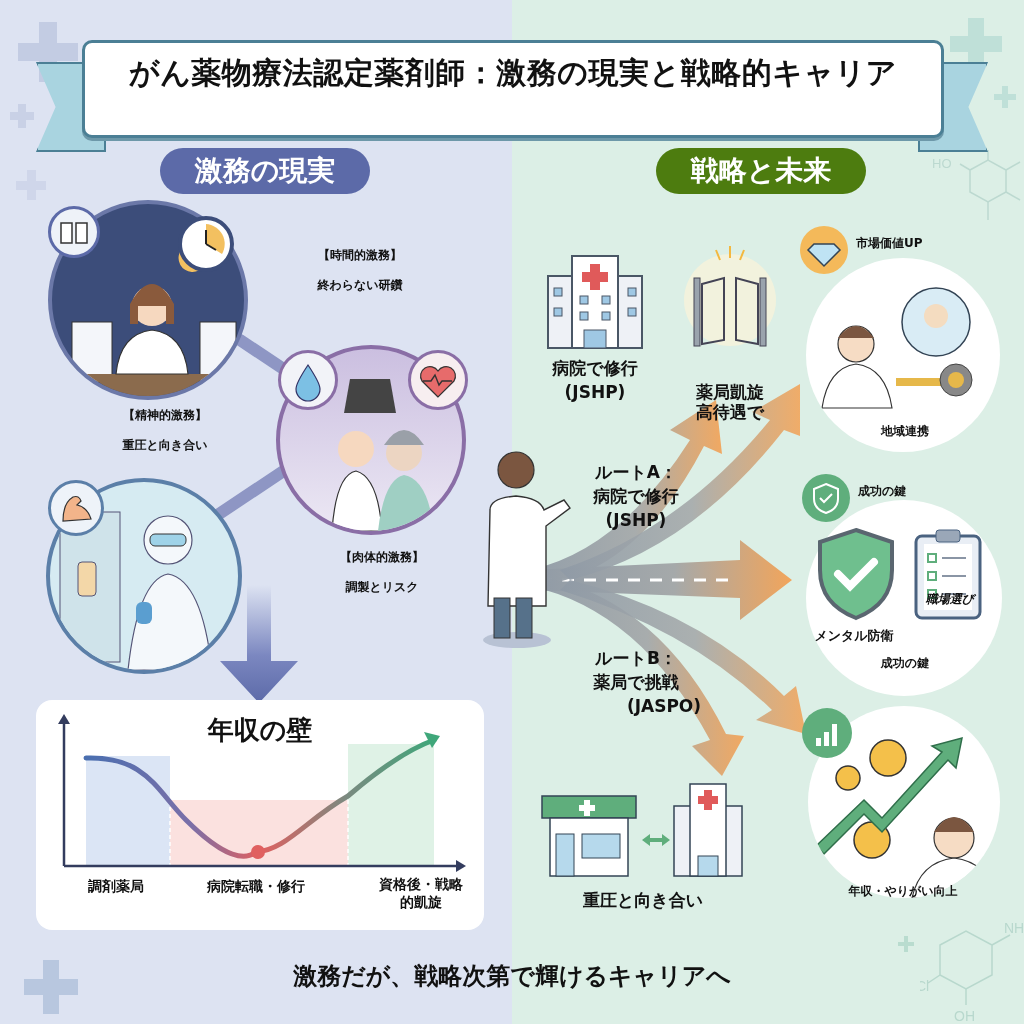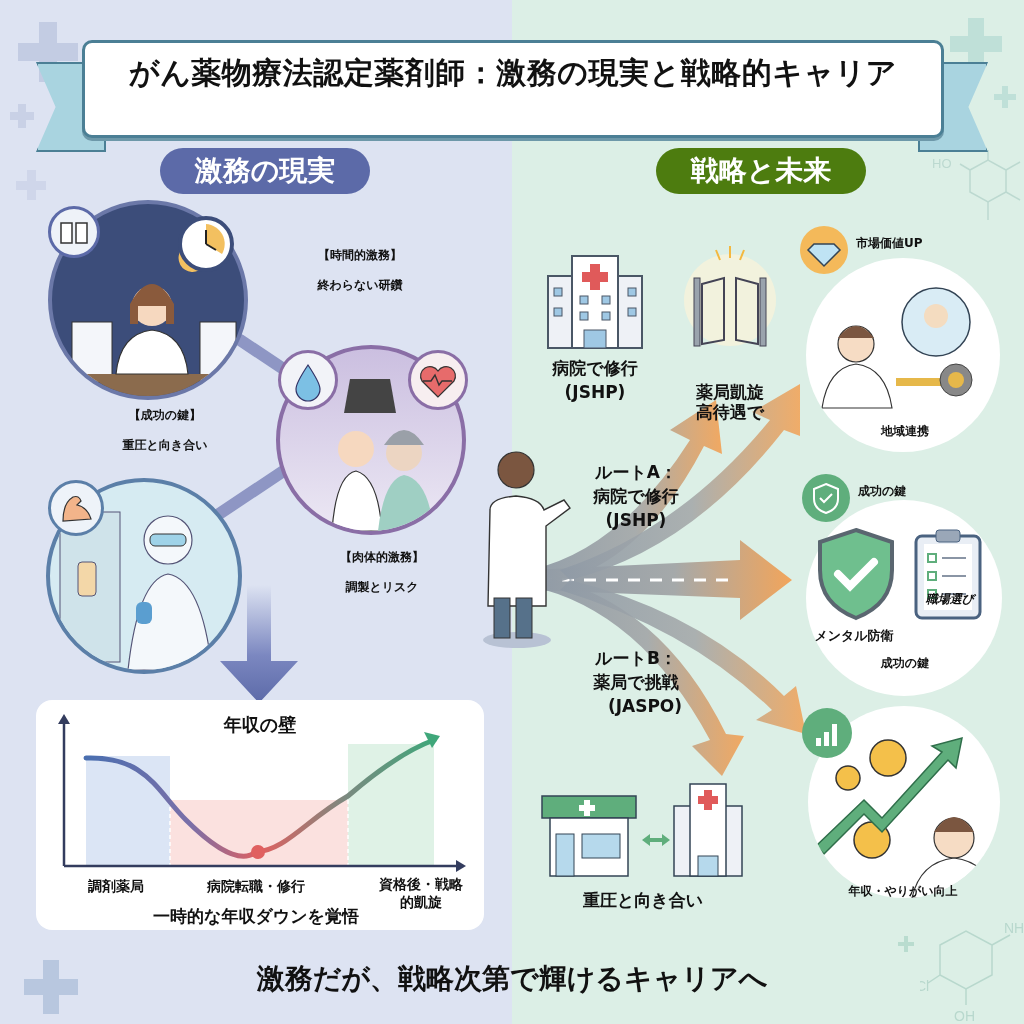--- a/index.html
+++ b/index.html
@@ -41,21 +41,21 @@
   .label.lg { font-size: 12px; }
   .label.md { font-size: 17px; }
   .label.sm { font-size: 14px; }
 
   .chart-card {
     position: absolute; left: 36px; top: 700px; width: 448px; height: 230px;
     background: #fff; border-radius: 16px;
   }
   .footer {
     position: absolute; left: 0; top: 960px; width: 1024px; text-align: center;
-    font-size: 28px; font-weight: bold;
+    font-size: 24px; font-weight: bold;
   }
   svg { display: block; }
 </style>
 </head>
 <body>
 
 <div class="deco-plus" style="left:18px;top:22px;width:60px;height:60px;color:#c3cce3;"></div>
 <div class="deco-plus" style="left:10px;top:104px;width:24px;height:24px;color:#c9d1e6;"></div>
 <div class="deco-plus" style="left:16px;top:170px;width:30px;height:30px;color:#cfd6ea;"></div>
 <div class="deco-plus" style="left:24px;top:960px;width:54px;height:54px;color:#b8c7df;"></div>
@@ -140,21 +140,21 @@
   <svg width="54" height="54" viewBox="0 0 54 54">
       <path d="M27 12 q-12 18 -12 24 a12 12 0 0 0 24 0 q0 -6 -12 -24z" fill="#7cc0e4" stroke="#336" stroke-width="1.2"></path>
     </svg>
 </div>
 <div class="circle" style="left:408px;top:350px;width:60px;height:60px;background:#f7eef0;border:3px solid #8a6ea6;">
   <svg width="54" height="54" viewBox="0 0 54 54">
       <path d="M27 44 l-16 -16 a8 8 0 0 1 16 -10 a8 8 0 0 1 16 10z" fill="#e76b6b" stroke="#333" stroke-width="1.2"></path>
       <path d="M12 28 h8 l4 -6 l4 10 l3 -4 h10" fill="none" stroke="#333" stroke-width="1.4"></path>
     </svg>
 </div>
-<div class="label lg" style="left:60px;top:408px;width:210px;">【成功の鍵】</div>
+<div class="label lg" style="left:60px;top:408px;width:210px;">【精神的激務】</div>
 <div class="label lg" style="left:60px;top:438px;width:210px;text-align:center;">重圧と向き合い</div>
 
 <div class="circle" style="left:46px;top:478px;width:196px;height:196px;background:#d6ebf2;border:4px solid #5b7fa8;">
   <svg width="188" height="188" viewBox="0 0 188 188">
     <rect x="10" y="30" width="60" height="150" fill="#cfe3ea" stroke="#557" stroke-width="1"></rect>
     <rect x="28" y="80" width="18" height="34" rx="4" fill="#f3d7a8" stroke="#557"></rect>
     <circle cx="118" cy="58" r="24" fill="#f4f8fb" stroke="#557" stroke-width="1.2"></circle>
     <rect x="100" y="52" width="36" height="12" rx="5" fill="#9fd3e8" stroke="#333"></rect>
     <path d="M78 188 q10 -90 40 -96 q34 6 44 96z" fill="#f4f8fb" stroke="#557" stroke-width="1.2"></path>
     <rect x="86" y="120" width="16" height="22" rx="6" fill="#5a9ed0"></rect>
@@ -173,21 +173,21 @@
       <linearGradient id="dgrad" x1="0" y1="0" x2="0" y2="1">
         <stop offset="0" stop-color="#dde3f2"></stop>
         <stop offset="0.6" stop-color="#7b87c0"></stop>
         <stop offset="1" stop-color="#5c6aa8"></stop>
       </linearGradient>
     </defs>
   <polygon points="33,0 57,0 57,76 84,76 45,118 6,76 33,76" fill="url(#dgrad)"></polygon>
 </svg>
 
 <div class="chart-card">
-  <div class="label" style="left:0;top:14px;width:448px;font-size:18px;">年収の壁</div>
+  <div class="label" style="left:0;top:14px;width:448px;font-size:26px;">年収の壁</div>
   <svg class="abs" style="left:0;top:0;" width="448" height="230" viewBox="0 0 448 230">
     <defs>
       <linearGradient id="cgrad" x1="0" y1="0" x2="1" y2="0">
         <stop offset="0" stop-color="#4a6fb0"></stop>
           <stop offset="0.3" stop-color="#7a6fa8"></stop>
           <stop offset="0.5" stop-color="#e06060"></stop>
           <stop offset="0.75" stop-color="#7a8a80"></stop>
           <stop offset="1" stop-color="#3fa77a"></stop>
       </linearGradient>
     </defs>
@@ -200,21 +200,20 @@
     <polygon points="404,36 388,32 396,48" fill="#3fa77a"></polygon>
     <circle cx="222" cy="152" r="7" fill="#e06060"></circle>
     <line x1="28" y1="166" x2="424" y2="166" stroke="#333c5e" stroke-width="2.5"></line>
     <polygon points="430,166 420,160 420,172" fill="#333c5e"></polygon>
     <line x1="28" y1="166" x2="28" y2="20" stroke="#333c5e" stroke-width="2.5"></line>
     <polygon points="28,14 22,24 34,24" fill="#333c5e"></polygon>
   </svg>
   <div class="label sm" style="left:30px;top:178px;width:100px;">調剤薬局</div>
   <div class="label sm" style="left:140px;top:178px;width:160px;">病院転職・修行</div>
   <div class="label sm" style="left:340px;top:176px;width:90px;text-align:center;">資格後・戦略的凱旋</div>
-  <div class="label md" style="left:90px;top:206px;width:260px;">一時的な年収ダウンを覚悟</div>
 </div>
 
 <svg class="abs" style="left:500px;top:380px;" width="320" height="420" viewBox="0 0 320 420">
   <defs>
     <linearGradient id="rgrad" x1="0" y1="0" x2="1" y2="0">
         <stop offset="0" stop-color="#8f9aa6"></stop>
         <stop offset="0.55" stop-color="#a5a9aa"></stop>
         <stop offset="1" stop-color="#f2a55b"></stop>
       </linearGradient>
   </defs>
@@ -269,21 +268,21 @@
   <path d="M78 44 l-22 -6 v62 l22 4z" fill="none" stroke="#445" stroke-width="2"></path>
 </svg>
 <div class="label md" style="left:670px;top:358px;width:120px;margin-top:44px;">高待遇で</div>
 <div class="label md" style="left:670px;top:382px;width:120px;">薬局凱旋</div>
 
 <div class="label md" style="left:576px;top:462px;width:120px;">ルートA：</div>
 <div class="label md" style="left:576px;top:486px;width:120px;">病院で修行</div>
 <div class="label md" style="left:576px;top:510px;width:120px;">(JSHP)</div>
 <div class="label md" style="left:576px;top:648px;width:120px;">ルートB：</div>
 <div class="label md" style="left:576px;top:672px;width:120px;">薬局で挑戦</div>
-<div class="label md" style="left:585px;top:696px;width:120px;">(JASPO)</div>
+<div class="label md" style="left:604px;top:696px;width:120px;">(JASPO)</div>
 
 <svg class="abs" style="left:538px;top:780px;" width="210" height="100" viewBox="0 0 210 100">
   <rect x="4" y="16" width="94" height="22" fill="#5fae7c" stroke="#345" stroke-width="1.5"></rect>
   <path d="M46 20 h6 v5 h5 v6 h-5 v5 h-6 v-5 h-5 v-6 h5z" fill="#fff"></path>
   <rect x="12" y="38" width="78" height="58" fill="#fff" stroke="#345" stroke-width="1.5"></rect>
   <rect x="18" y="54" width="18" height="42" fill="#b6d9ec" stroke="#345"></rect>
   <rect x="44" y="54" width="38" height="24" fill="#b6d9ec" stroke="#345"></rect>
   <path d="M104 60 l8 -6 v4 h12 v-4 l8 6 l-8 6 v-4 h-12 v4z" fill="#5fae7c"></path>
   <rect x="136" y="26" width="68" height="70" fill="#eef1f6" stroke="#345" stroke-width="1.5"></rect>
   <rect x="152" y="4" width="36" height="92" fill="#fff" stroke="#345" stroke-width="1.5"></rect>

